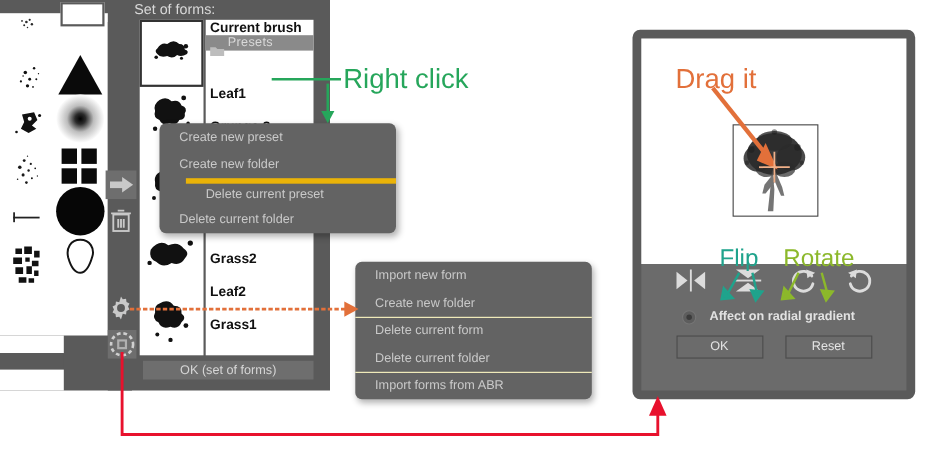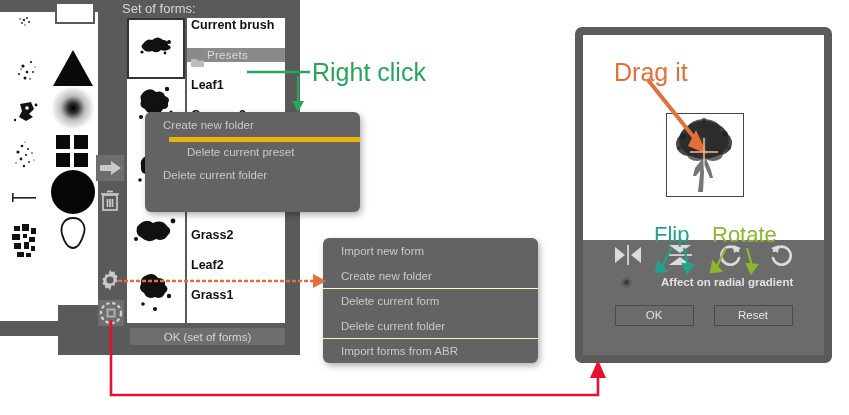--- a/index.html
+++ b/index.html
@@ -70,21 +70,21 @@
   #right-dialog{left:575px;top:27px;width:257px;height:336px;background:#6b6b6b;
       border:8px solid #5a5a5a;border-radius:7px;box-sizing:border-box;}
   #right-canvas{position:absolute;left:583px;top:35px;width:241px;height:205px;
       background:#ffffff;}
   #form-box{position:absolute;left:666px;top:113px;width:76px;height:82px;
       border:1px solid #444;background:#fff;overflow:hidden;}
 
   #flip-rotate-row{position:absolute;left:583px;top:240px;width:241px;height:34px;
       display:flex;align-items:center;justify-content:center;gap:22px;}
   #radio-row{position:absolute;left:583px;top:276px;width:241px;height:24px;
-      display:flex;gap:16px;}
+      display:flex;align-items:center;}
   #radio-dot{width:13px;height:13px;border-radius:50%;background:#5d5d5d;
       border:1px solid #757575;margin-left:37px;box-sizing:border-box;position:relative;}
   #radio-dot::after{content:"";position:absolute;left:3px;top:3px;width:5px;height:5px;
       border-radius:50%;background:#3b3b3b;}
   #radio-label{margin-left:12px;color:#e2e2e2;font-size:11.5px;font-weight:bold;}
 
   #dlg-buttons{position:absolute;left:583px;top:302px;width:241px;height:26px;
       display:flex;align-items:center;justify-content:center;gap:20px;}
   .dlg-btn{width:77px;height:19px;border:1px solid #4b4b4b;background:#6b6b6b;
       color:#e4e4e4;font-size:11.5px;display:flex;align-items:center;justify-content:center;}
@@ -320,41 +320,42 @@
       <circle cx="42" cy="34" r="2.2"></circle>
           <circle cx="16" cy="42" r="1.8"></circle>
           <circle cx="28" cy="47" r="2"></circle>
     </g>
       </svg>
   </div>
 </div>
 
 <div class="abs" id="forms-names">
   <div class="name-row" style="top:0px;">Current brush</div>
-  <div class="name-row hl" style="top:30px;">
+  <div class="name-row hl" style="top:14px;">
     <span class="folder-ico">
       <svg width="13" height="10">
           <path d="M0 2 h5 l1.6 1.6 H13 V10 H0 Z" fill="#bdbdbd"></path>
         </svg>
     </span>
     <span>Presets</span>
   </div>
   <div class="name-row" style="top:60px;">Leaf1</div>
   <div class="name-row" style="top:90px;">Grunge 2</div>
   <div class="name-row boxed" style="top:120px;">Leaf4</div>
   <div class="name-row" style="top:150px;">Stars</div>
   <div class="name-row" style="top:180px;">Leafs 2</div>
   <div class="name-row" style="top:210px;">Grass2</div>
   <div class="name-row" style="top:240px;">Leaf2</div>
   <div class="name-row" style="top:270px;">Grass1</div>
 </div>
 
 <div class="abs" id="ok-set-btn">OK (set of forms)</div>
 
 <div class="abs" id="ctx-menu-1">
+  <div class="mi">Create new preset</div>
   <div class="mi">Create new folder</div>
   <div class="mi sep">Delete current preset</div>
   <div class="mi">Delete current folder</div>
 </div>
 
 <div class="abs" id="ctx-menu-2">
   <div class="mi">Import new form</div>
   <div class="mi">Create new folder</div>
   <div class="mi sep">Delete current form</div>
   <div class="mi">Delete current folder</div>

